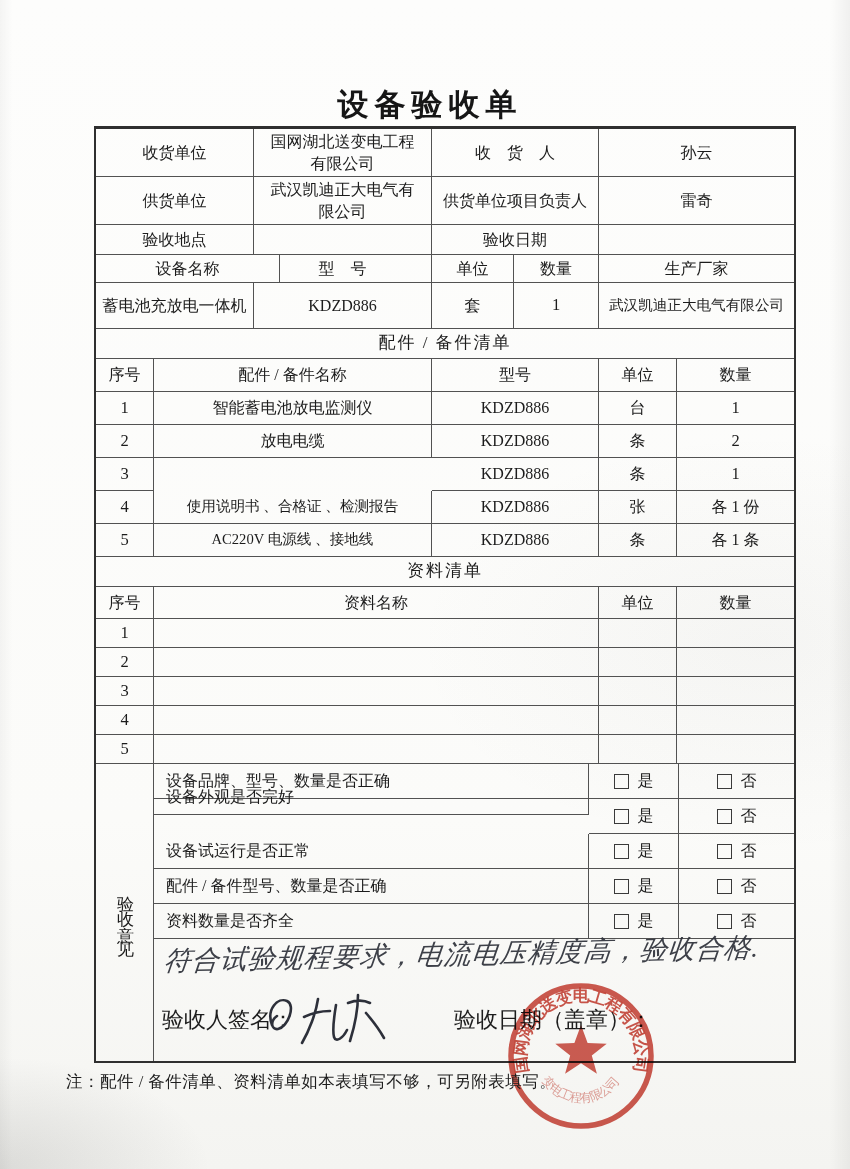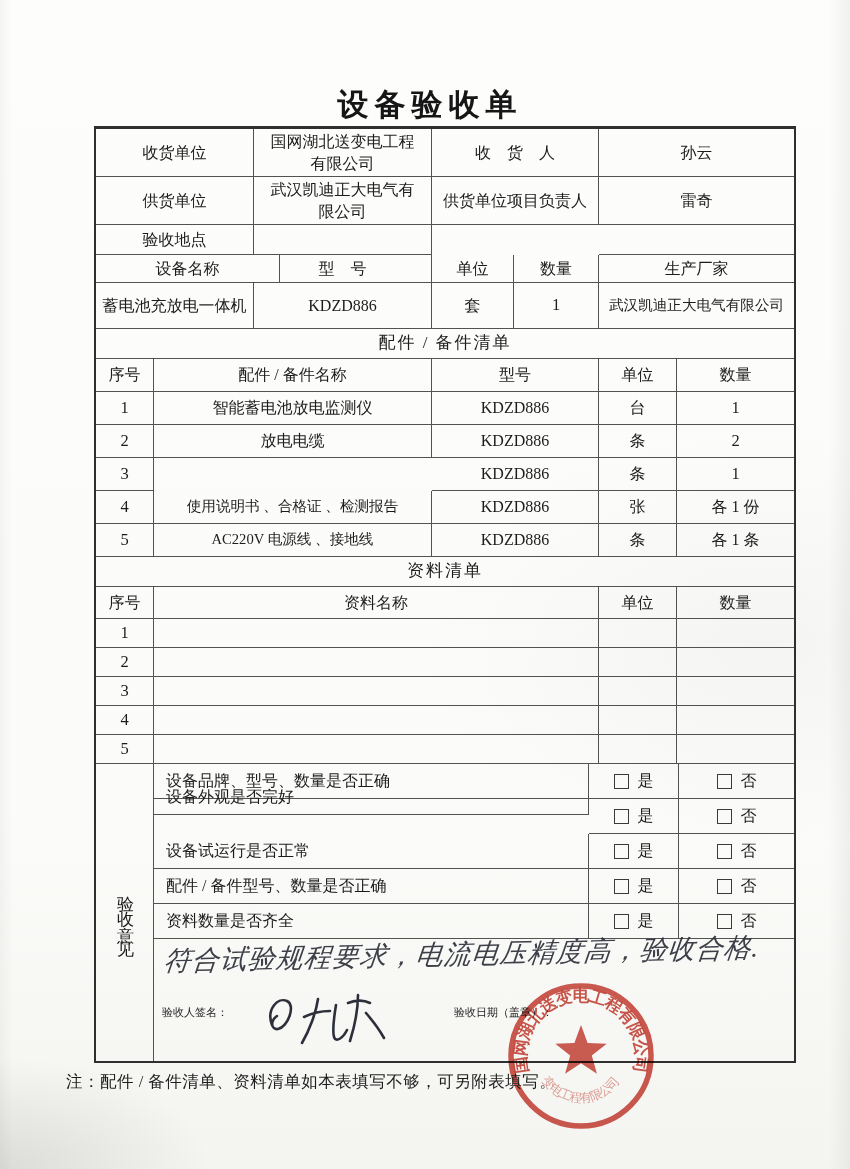--- a/index.html
+++ b/index.html
@@ -41,21 +41,21 @@
   .cb{
     display:inline-block;width:13px;height:13px;border:1.5px solid #3a3a3a;
     margin-right:9px;flex:0 0 auto;
   }
   .chkcell{gap:0}
   .hand{
     font-style:italic;color:#2e313a;
     transform:rotate(-1.3deg) skewX(-7deg);transform-origin:left center;
     font-size:27px;letter-spacing:1px;white-space:nowrap;opacity:.92;
   }
-  .siglabel{position:absolute;font-size:11px;color:#1d1d1d;white-space:nowrap}
+  .siglabel{position:absolute;font-size:22px;color:#1d1d1d;white-space:nowrap}
   #stamp{position:absolute;left:494px;top:969px;mix-blend-mode:multiply;opacity:.93}
   #footnote{position:absolute;left:66px;top:1071px;font-size:16.5px;letter-spacing:.5px;color:#1d1d1d;white-space:nowrap}
   #bigcell{position:absolute;}
   #comment-hand{position:absolute;left:10px;top:4px}
   #sig-scribble{position:absolute;left:98px;top:46px}
 </style>
 </head>
 <body>
 
 <div id="paper">
@@ -69,20 +69,21 @@
     <div class="c" style="left:336px;top:0;width:167px;height:48px">收　货　人</div>
     <div class="c nr" style="left:503px;top:0;width:195px;height:48px">孙云</div>
 
     <div class="c" style="left:0;top:48px;width:158px;height:48px">供货单位</div>
     <div class="c pad" style="left:158px;top:48px;width:178px;height:48px">武汉凯迪正大电气有限公司</div>
     <div class="c" style="left:336px;top:48px;width:167px;height:48px">供货单位项目负责人</div>
     <div class="c nr" style="left:503px;top:48px;width:195px;height:48px">雷奇</div>
 
     <div class="c" style="left:0;top:96px;width:158px;height:30px">验收地点</div>
     <div class="c" style="left:158px;top:96px;width:178px;height:30px"></div>
+    <div class="c" style="left:336px;top:96px;width:167px;height:30px">验收日期</div>
     <div class="c nr" style="left:503px;top:96px;width:195px;height:30px"></div>
 
     <div class="c" style="left:0;top:126px;width:184px;height:28px">设备名称</div>
     <div class="c" style="left:158px;top:126px;width:178px;height:28px">型　号</div>
     <div class="c" style="left:336px;top:126px;width:82px;height:28px">单位</div>
     <div class="c" style="left:418px;top:126px;width:85px;height:28px">数量</div>
     <div class="c nr" style="left:503px;top:126px;width:195px;height:28px">生产厂家</div>
 
     <div class="c" style="left:0;top:154px;width:158px;height:46px">蓄电池充放电一体机</div>
     <div class="c" style="left:158px;top:154px;width:178px;height:46px">KDZD886</div>

